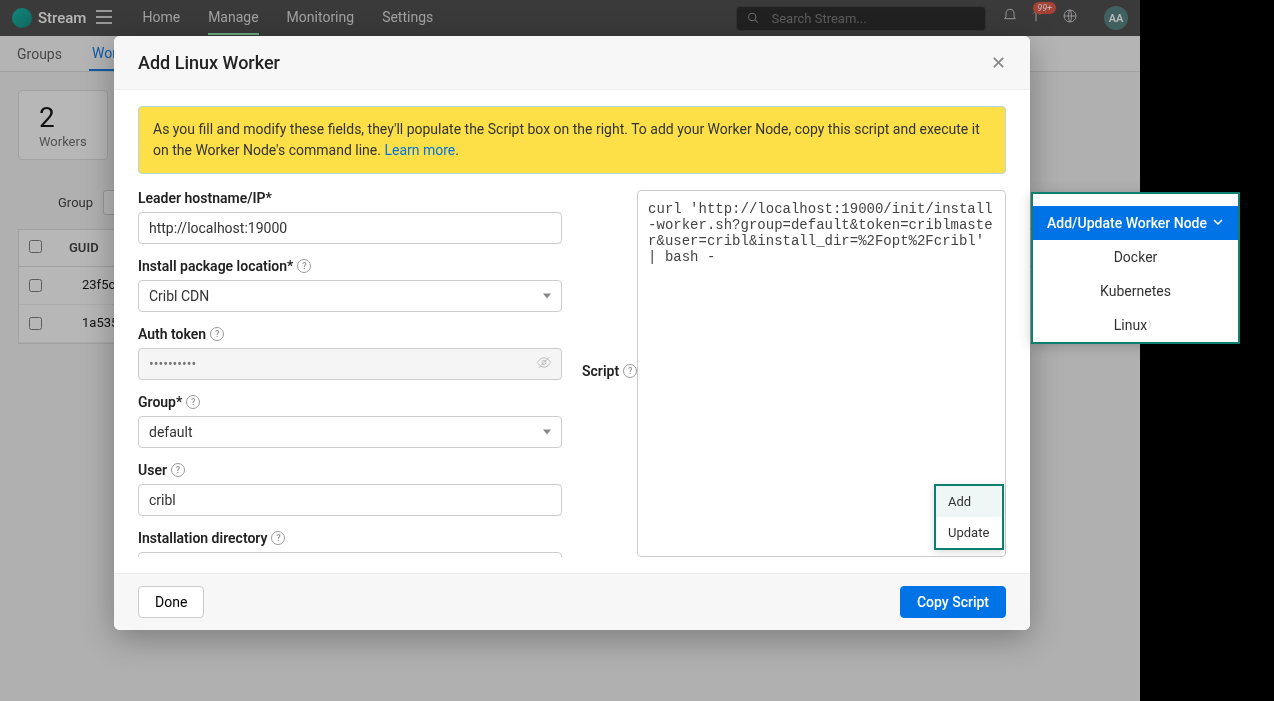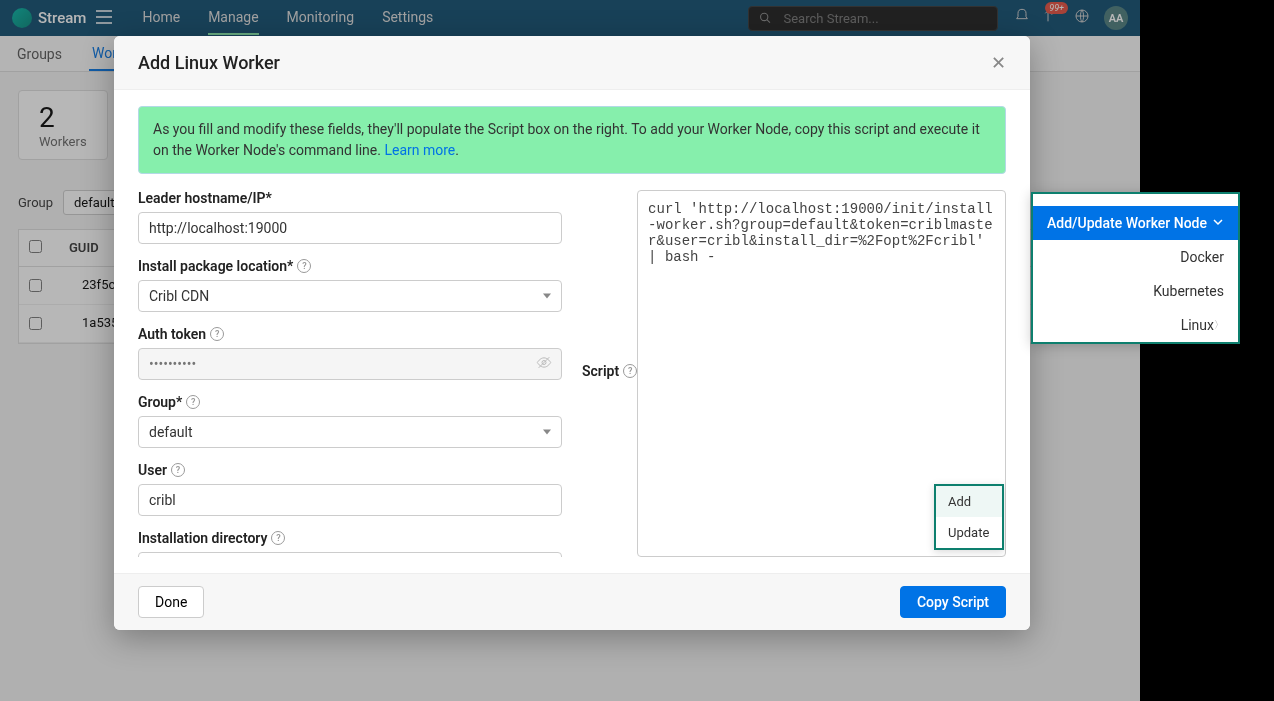--- a/index.html
+++ b/index.html
@@ -1,62 +1,62 @@
 <!DOCTYPE html>
 <html><head>
 <meta charset="utf-8">
 <style>
 * { margin: 0; padding: 0; box-sizing: border-box; font-family: -apple-system, BlinkMacSystemFont, "Segoe UI", Roboto, sans-serif; }
 body { background: #000; width: 1274px; height: 701px; overflow: hidden; position: relative; }
 
 .app { width: 1140px; height: 701px; background: #f5f5f5; position: relative; }
 
-.topbar { height: 36px; background: #0c4a6e; display: flex; align-items: center; color: #fff; padding: 0 12px; }
+.topbar { height: 36px; background: #404040; display: flex; align-items: center; color: #fff; padding: 0 12px; }
 .logo { display: flex; align-items: center; gap: 6px; }
 .logo-icon { width: 20px; height: 20px; background: linear-gradient(135deg, #00b3a4, #008578); border-radius: 50%; position: relative; }
 .logo-text { font-size: 15px; font-weight: 500; }
 .hamburger { margin-left: 10px; cursor: pointer; }
 .nav-items { display: flex; margin-left: 30px; gap: 28px; }
 .nav-item { font-size: 14px; color: #ddd; cursor: pointer; padding: 8px 0; }
 .nav-item.active { border-bottom: 2px solid #86efac; }
 .search-box { margin-left: auto; background: #1a1a1a; border: 1px solid #333; border-radius: 4px; padding: 4px 10px; display: flex; align-items: center; gap: 12px; width: 250px; }
 .search-box input { background: transparent; border: none; color: #aaa; font-size: 13px; outline: none; width: 100%; }
 .topbar-icons { display: flex; gap: 14px; margin-left: 16px; align-items: center; }
 .badge { background: #e74c3c; color: #fff; font-size: 9px; padding: 1px 4px; border-radius: 8px; position: absolute; top: -6px; right: -8px; }
 .icon-wrap { position: relative; font-style: italic; }
-.avatar { width: 24px; height: 24px; background: #4a7c7c; border-radius: 50%; display: flex; align-items: center; justify-content: center; font-size: 11px; font-weight: 600; }
+.avatar { width: 24px; height: 24px; background: #4a7c7c; border-radius: 50%; display: flex; align-items: center; justify-content: center; font-size: 11px; font-weight: 600; margin-left: 12px; }
 
 .subtabs { height: 36px; background: #fafafa; border-bottom: 1px solid #ddd; display: flex; align-items: center; padding: 0 14px; gap: 24px; }
 .subtab { font-size: 14px; color: #555; cursor: pointer; padding: 8px 3px; }
 .subtab.active { color: #0073e6; border-bottom: 2px solid #0073e6; }
 
 .content { padding: 18px; }
 .stat-box { display: inline-block; border: 1px solid #ddd; background: #fff; padding: 10px 20px; border-radius: 4px; }
 .stat-num { font-size: 28px; font-weight: 400; }
 .stat-label { font-size: 13px; color: #666; }
 
 .filter-row { margin-top: 30px; display: flex; align-items: center; gap: 10px; }
-.filter-label { font-size: 13px; color: #333; }
+.filter-label { font-size: 13px; color: #333; margin-left: 40px; }
 .filter-select { border: 1px solid #ccc; padding: 4px 10px; border-radius: 3px; font-size: 13px; background: #fff; }
 
 .table { margin-top: 14px; border: 1px solid #ddd; background: #fff; }
 .table-header { display: flex; border-bottom: 1px solid #ddd; padding: 10px; font-size: 13px; font-weight: 600; color: #333; }
 .th-check { width: 40px; }
 .th-guid { flex: 1; }
 .table-row { display: flex; padding: 10px; border-bottom: 1px solid #eee; font-size: 13px; }
 .td-guid { margin-left: 40px; }
 
 .overlay { position: absolute; inset: 0; background: rgba(50,50,50,0.35); }
 
 .modal { position: absolute; left: 114px; top: 36px; width: 916px; height: 594px; background: #fff; border-radius: 6px; box-shadow: 0 8px 32px rgba(0,0,0,0.3); display: flex; flex-direction: column; }
 .modal-header { padding: 16px 24px; border-bottom: 1px solid #eee; display: flex; justify-content: space-between; align-items: center; background: #f7f7f7; border-radius: 6px 6px 0 0;}
 .modal-title { font-size: 18px; font-weight: 500; color: #222; }
 .modal-close { font-size: 18px; color: #888; cursor: pointer; }
 .modal-body { flex: 1; padding: 16px 24px; overflow: hidden; display: flex; flex-direction: column; position: relative; }
-.info-box { background: #86efac; border: 1px solid #b3d9e6; border-radius: 4px; padding: 12px 14px; font-size: 14px; color: #333; line-height: 1.5; margin-bottom: 16px; }
+.info-box { background: #fde047; border: 1px solid #b3d9e6; border-radius: 4px; padding: 12px 14px; font-size: 14px; color: #333; line-height: 1.5; margin-bottom: 16px; }
 .info-box a { color: #0073e6; text-decoration: none; }
 .form-columns { display: flex; gap: 20px; flex: 1; overflow: hidden; }
 .form-left { flex: 1; overflow-y: auto; }
 .form-right { flex: 1; display: flex; flex-direction: row; position: relative; }
 .form-group { margin-bottom: 14px; }
 .form-label { font-size: 14px; font-weight: 600; color: #222; margin-bottom: 6px; display: flex; align-items: center; gap: 4px; }
 .help-icon { width: 14px; height: 14px; border: 1px solid #999; border-radius: 50%; display: inline-flex; align-items: center; justify-content: center; font-size: 9px; color: #999; }
 .form-input { width: 100%; border: 1px solid #ccc; border-radius: 4px; padding: 7px 10px; font-size: 14px; color: #333; background: #fff; }
 .form-input[readonly] { background: #f5f5f5; color: #aaa; }
 .form-select { width: 100%; border: 1px solid #ccc; border-radius: 4px; padding: 7px 10px; font-size: 14px; color: #333; background: #fff; position: relative; }
@@ -65,21 +65,21 @@
 .modal-footer { padding: 12px 24px; border-top: 1px solid #eee; display: flex; justify-content: space-between; background: #f7f7f7; border-radius: 0 0 6px 6px; }
 .btn { padding: 7px 16px; border-radius: 4px; font-size: 14px; cursor: pointer; border: 1px solid #ccc; background: #fff; }
 .btn-primary { background: #0073e6; color: #fff; border-color: #0073e6; font-weight: 500; }
 
 .submenu { position: absolute; right: 2px; top: 294px; background: #fff; border: 2px solid #0d7f6e; width: 70px; box-shadow: 0 2px 8px rgba(0,0,0,0.15); }
 .submenu-item { padding: 8px 12px; font-size: 13px; color: #333; cursor: pointer; }
 .submenu-item.sel { background: #eef7f5; }
 
 .side-panel { position: absolute; right: -100px; top: 192px; width: 209px; background: #fff; border: 2px solid #0d7f6e; box-shadow: 0 2px 12px rgba(0,0,0,0.2); }
 .side-panel-header { background: #0073e6; color: #fff; padding: 9px 14px; font-size: 14px; font-weight: 500; display: flex; justify-content: space-between; align-items: center; margin-top: 12px; }
-.side-panel-item { padding: 9px 14px; font-size: 14px; color: #333; cursor: pointer; display: flex; justify-content: flex-end; align-items: center; }
+.side-panel-item { padding: 9px 14px; font-size: 14px; color: #333; cursor: pointer; display: flex; justify-content: center; align-items: center; }
 .chev { font-size: 10px; color: #999; }
 
 .bell-cell { margin-left: auto; color: #888; }
 
 .pw-wrap { position: relative; }
 .eye-icon { position: absolute; right: 10px; top: 50%; transform: translateY(-50%); color: #bbb; font-size: 14px; }
 </style>
 </head>
 <body>
 

